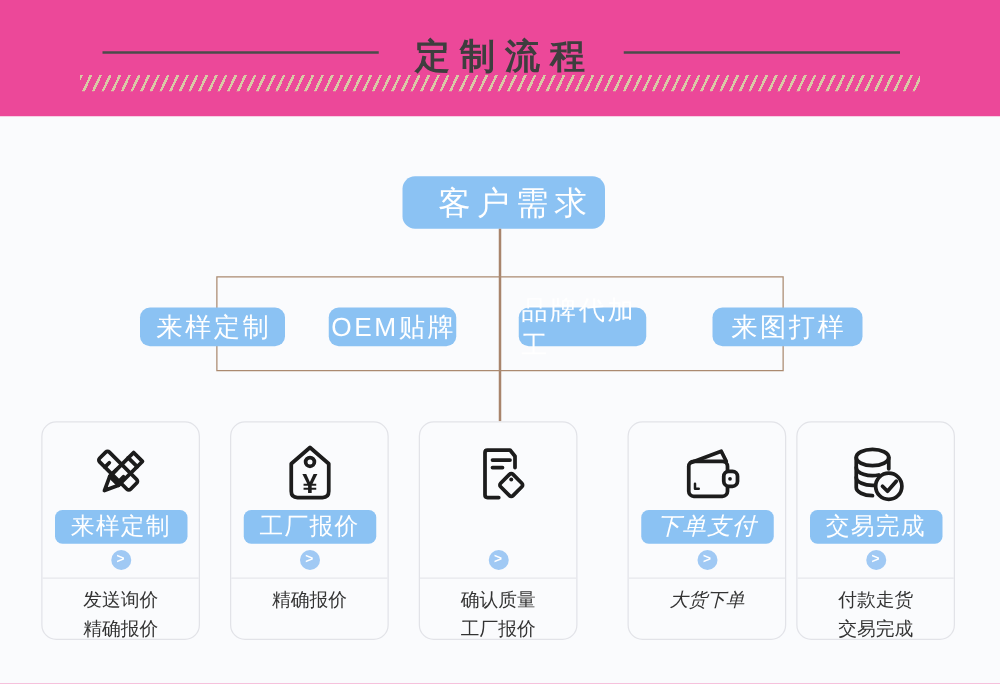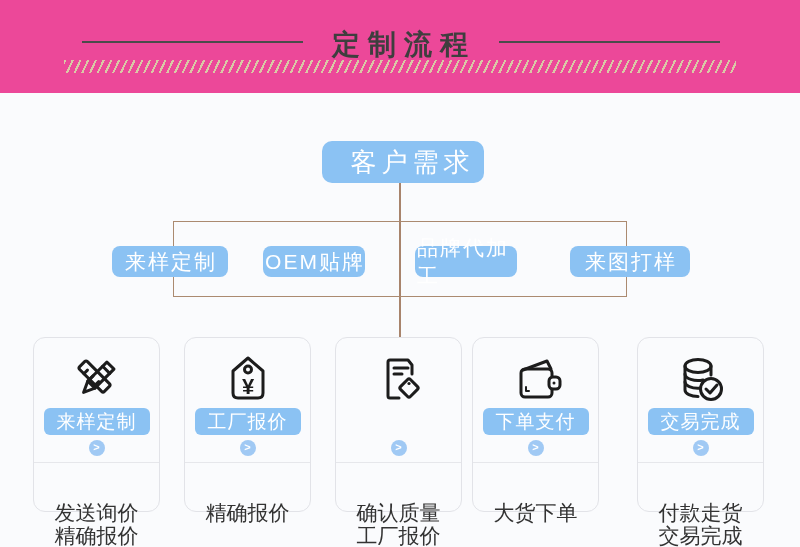--- a/index.html
+++ b/index.html
@@ -41,36 +41,36 @@
   .bp0{left:112px;width:116px;}
   .bp1{left:263px;width:102px;}
   .bp2{left:415px;width:102px;}
   .bp3{left:570px;width:120px;}
 
   
   .card{
     position:absolute;top:337px;width:127px;height:175px;background:#fafbfd;
     border:1px solid #e2e3e8;border-radius:12px;box-sizing:border-box;text-align:center;
   }
-  .c0{left:33px;} .c1{left:184px;} .c2{left:335px;} .c3{left:472px;} .c4{left:637px;}
+  .c0{left:33px;} .c1{left:184px;} .c2{left:335px;} .c3{left:502px;font-style:italic;} .c4{left:637px;}
   .card-icon{position:absolute;top:14px;left:0;width:100%;height:54px;
     display:flex;align-items:center;justify-content:center;}
   .card-pill{
     position:absolute;top:70px;left:50%;transform:translateX(-50%);
     min-width:106px;height:27px;background:#8bc2f3;border-radius:6px;
     color:#ffffff;font-size:19px;line-height:27px;letter-spacing:1px;white-space:nowrap;
   }
   .card-arrow{
     position:absolute;top:102px;left:50%;transform:translateX(-50%);
     width:16px;height:16px;border-radius:50%;background:#a0c9f4;
     color:#ffffff;font-size:11px;line-height:15px;font-weight:bold;
   }
   .card-divider{position:absolute;top:124px;left:0;width:100%;height:1px;background:#e6e7eb;}
   .card-desc{position:absolute;top:131px;left:0;width:100%;
-    font-size:21px;line-height:23px;color:#333333;margin-top:32px;}
+    font-size:15px;line-height:23px;color:#333333;}
   svg.ic{display:block;}
 </style>
 </head>
 <body>
 
 <div class="stage">
   <div class="bg-main"></div>
 
   <div class="hline left"></div>
   <div class="title">定制流程</div>

